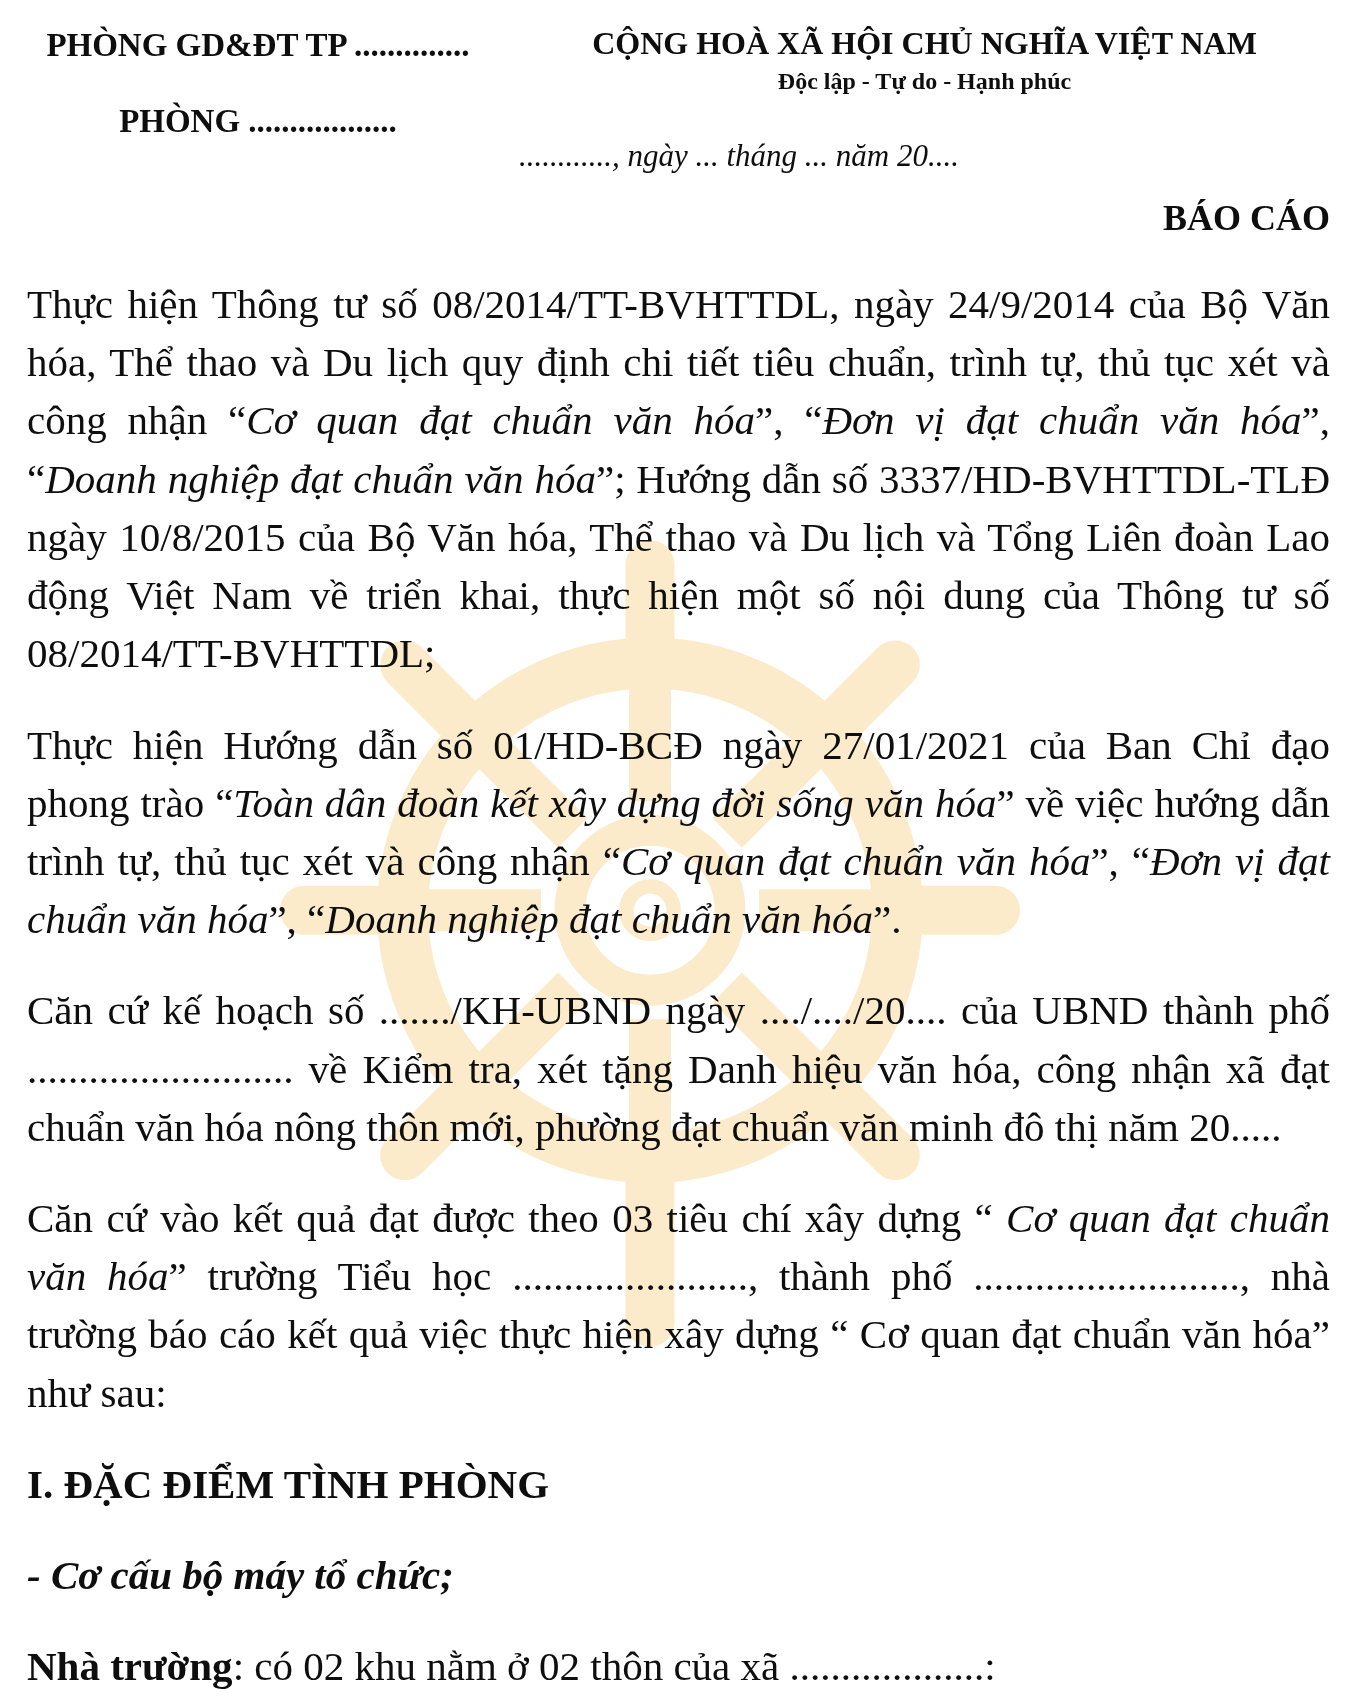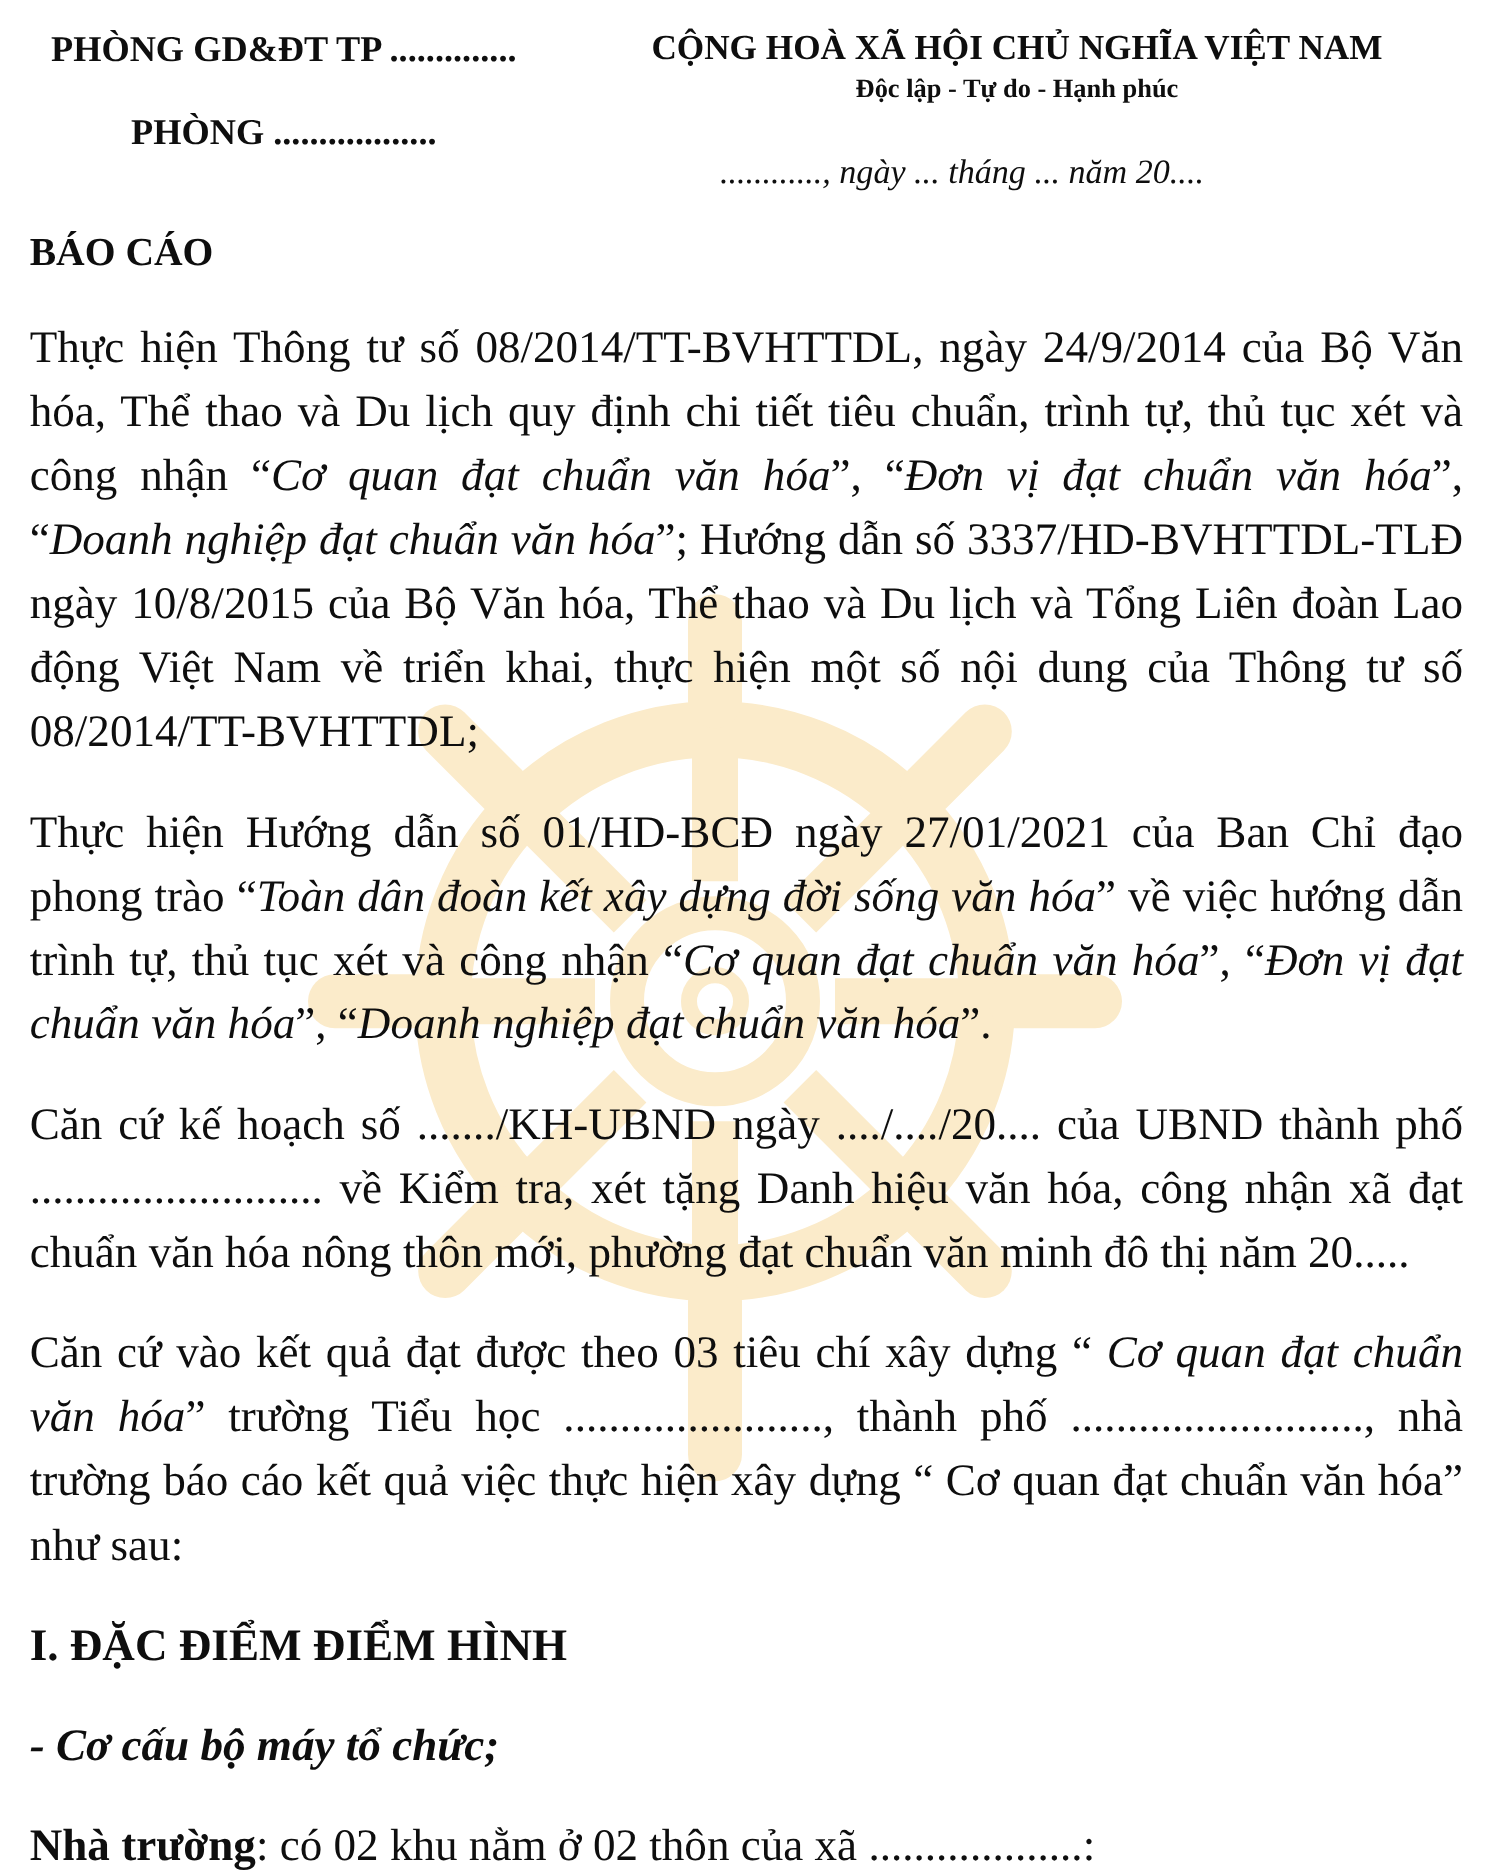--- a/index.html
+++ b/index.html
@@ -28,24 +28,24 @@
   
   .header { display:flex; align-items:flex-start; }
   .header-left { width:462px; text-align:center; }
   .header-right { flex:1; text-align:center; padding-left:30px; }
   .hl1 { font-weight:bold; font-size:33px; line-height:1.4; }
   .hl2 { font-weight:bold; font-size:33px; line-height:1.4; margin-top:30px; }
   .hl3 { font-size:31px; line-height:1.4; margin-top:10px; }
   .hr1 { font-weight:bold; font-size:32px; line-height:1.35; }
   .hr2 { font-weight:bold; font-size:24px; line-height:1.35; }
   .hr3 { font-style:italic; font-size:31px; line-height:1.4; margin-top:36px;
-         text-align:center; padding-right:100px; }
+         text-align:left; padding-right:100px; }
 
   
-  .doc-title { text-align:left; font-weight:bold; font-size:36px; margin-top:31px; }
+  .doc-title { text-align:right; font-weight:bold; font-size:36px; margin-top:20px; }
   .doc-subtitle { text-align:center; font-weight:bold; font-size:33px; margin-top:30px; }
 
   
   .content { margin-top:36px; font-size:41px; line-height:1.42; }
   .blk { margin:0 0 33px 0; }
   .just { text-align:justify; text-align-last:left; }
   .r-i { font-style:italic; }
   .r-b { font-weight:bold; }
   .r-bi { font-weight:bold; font-style:italic; }
 </style>
@@ -100,20 +100,20 @@
       </div>
     </div>
 
     <div class="doc-title">BÁO CÁO</div>
 
     <div class="content">
       <p class="blk just"><span>Thực hiện Thông tư số 08/2014/TT-BVHTTDL, ngày 24/9/2014 của Bộ Văn hóa, Thể thao và Du lịch quy định chi tiết tiêu chuẩn, trình tự, thủ tục xét và công nhận “</span><span class="r-i">Cơ quan đạt chuẩn văn hóa</span><span>”, “</span><span class="r-i">Đơn vị đạt chuẩn văn hóa</span><span>”, “</span><span class="r-i">Doanh nghiệp đạt chuẩn văn hóa</span><span>”; Hướng dẫn số 3337/HD-BVHTTDL-TLĐ ngày 10/8/2015 của Bộ Văn hóa, Thể thao và Du lịch và Tổng Liên đoàn Lao động Việt Nam về triển khai, thực hiện một số nội dung của Thông tư số 08/2014/TT-BVHTTDL;</span></p>
       <p class="blk just"><span>Thực hiện Hướng dẫn số 01/HD-BCĐ ngày 27/01/2021 của Ban Chỉ đạo phong trào “</span><span class="r-i">Toàn dân đoàn kết xây dựng đời sống văn hóa</span><span>” về việc hướng dẫn trình tự, thủ tục xét và công nhận “</span><span class="r-i">Cơ quan đạt chuẩn văn hóa</span><span>”, “</span><span class="r-i">Đơn vị đạt chuẩn văn hóa</span><span>”, “</span><span class="r-i">Doanh nghiệp đạt chuẩn văn hóa</span><span>”.</span></p>
       <p class="blk just"><span>Căn cứ kế hoạch số ......./KH-UBND ngày ..../..../20.... của UBND thành phố .......................... về Kiểm tra, xét tặng Danh hiệu văn hóa, công nhận xã đạt chuẩn văn hóa nông thôn mới, phường đạt chuẩn văn minh đô thị năm 20.....</span></p>
       <p class="blk just"><span>Căn cứ vào kết quả đạt được theo 03 tiêu chí xây dựng “ </span><span class="r-i">Cơ quan đạt chuẩn văn hóa</span><span>” trường Tiểu học ......................., thành phố .........................., nhà trường báo cáo kết quả việc thực hiện xây dựng “ Cơ quan đạt chuẩn văn hóa” như sau:</span></p>
-      <p class="blk"><span class="r-b">I. ĐẶC ĐIỂM ĐIỂM HÌNH</span></p>
+      <p class="blk"><span class="r-b">I. ĐẶC ĐIỂM TÌNH PHÒNG</span></p>
       <p class="blk"><span class="r-bi">- Cơ cấu bộ máy tổ chức;</span></p>
       <p class="blk"><span class="r-b">Nhà trường</span><span>: có 02 khu nằm ở 02 thôn của xã ...................:</span></p>
       <p class="blk"><span>2.1. Nhà trường: có 02 khu nằm ở 02 thôn của xã ...................:</span></p>
     </div>
 
   </div>
 </div>
 
 </body></html>

